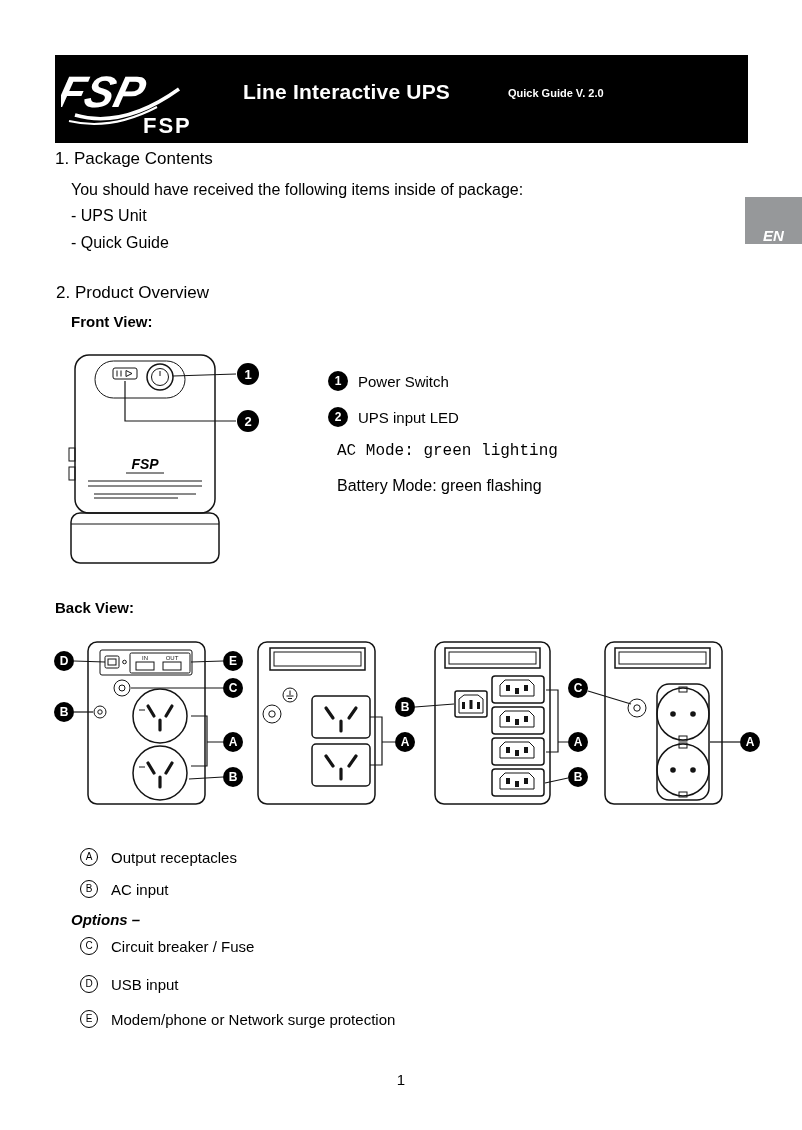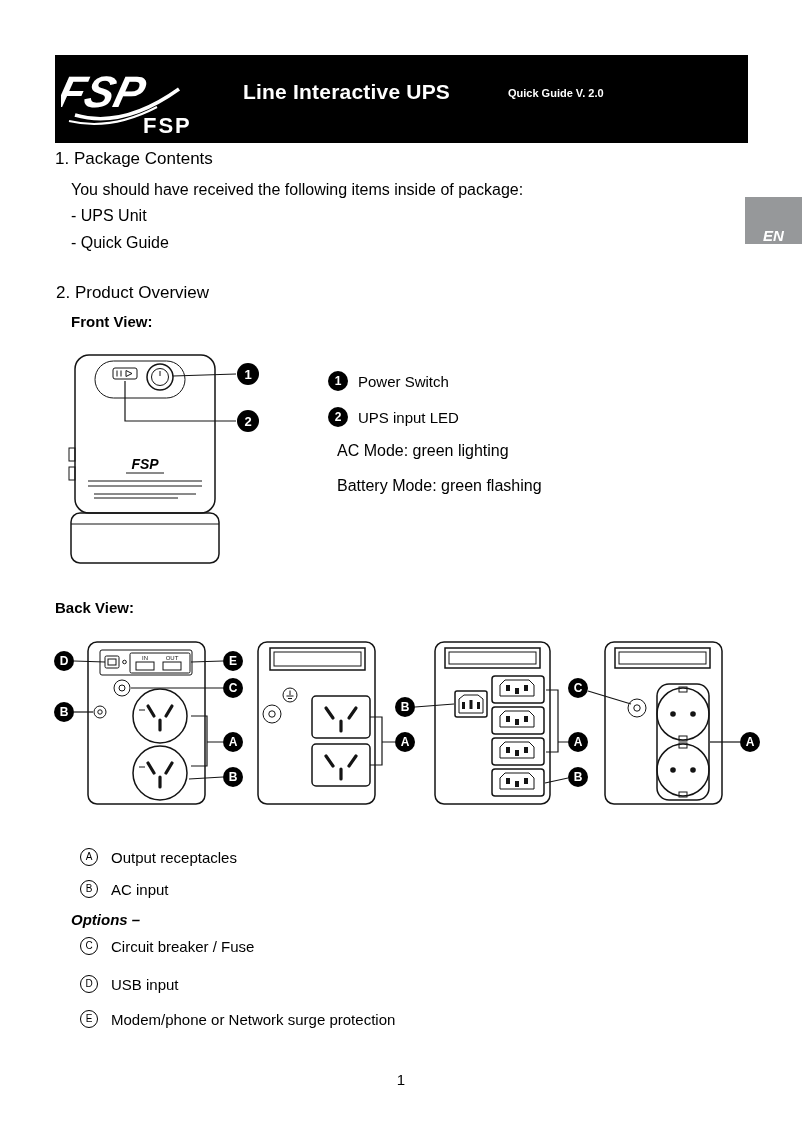--- a/index.html
+++ b/index.html
@@ -113,21 +113,21 @@
 </svg>
 
 <div class="abs front-legend-row" style="left:328px; top:371px;">
   <span class="num-badge">1</span>
   <span>Power Switch</span>
 </div>
 <div class="abs front-legend-row" style="left:328px; top:407px;">
   <span class="num-badge">2</span>
   <span>UPS input LED</span>
 </div>
-<div class="abs body-text" style="left:337px; top:442px;">AC Mode: green lighting</div>
+<div class="abs body-text" style="left:337px; top:442px;font-family:Liberation Mono, monospace;">AC Mode: green lighting</div>
 <div class="abs body-text" style="left:337px; top:477px;">Battery Mode: green flashing</div>
 
 <div class="abs bold-label" style="left:55px; top:599px;">Back View:</div>
 
 <svg class="abs" style="left:50px; top:638px;" width="710" height="178" viewBox="0 0 710 178">
 
   <g>
     <rect x="38" y="4" width="117" height="162" rx="9" class="oln"></rect>
     <rect x="50" y="12" width="92" height="25" rx="2" class="oln2"></rect>
     <g>

